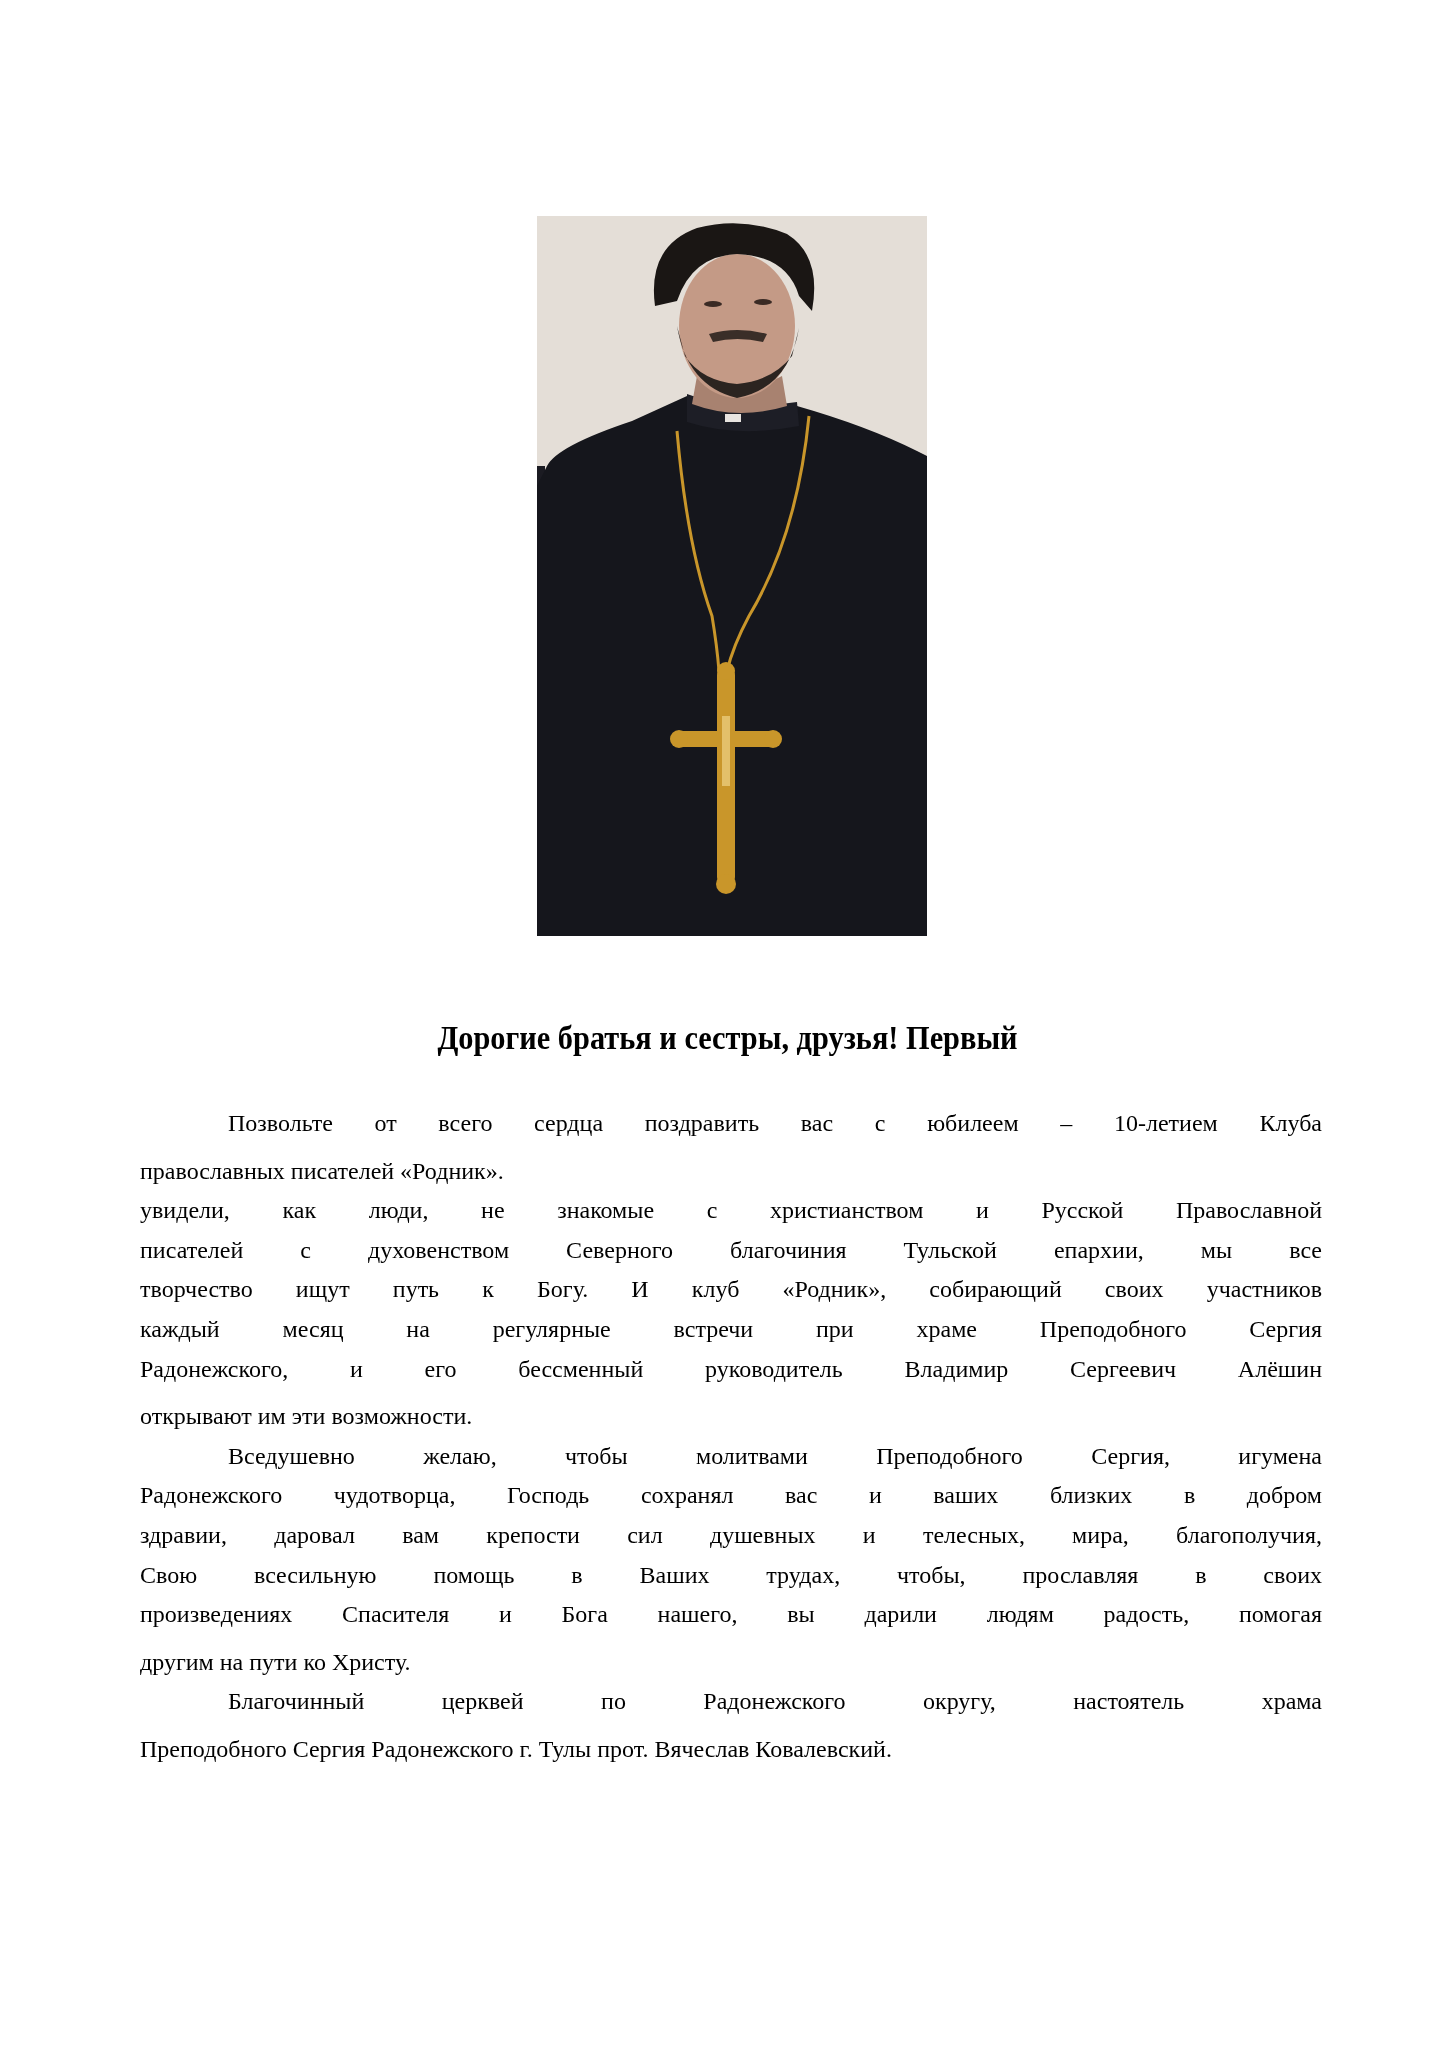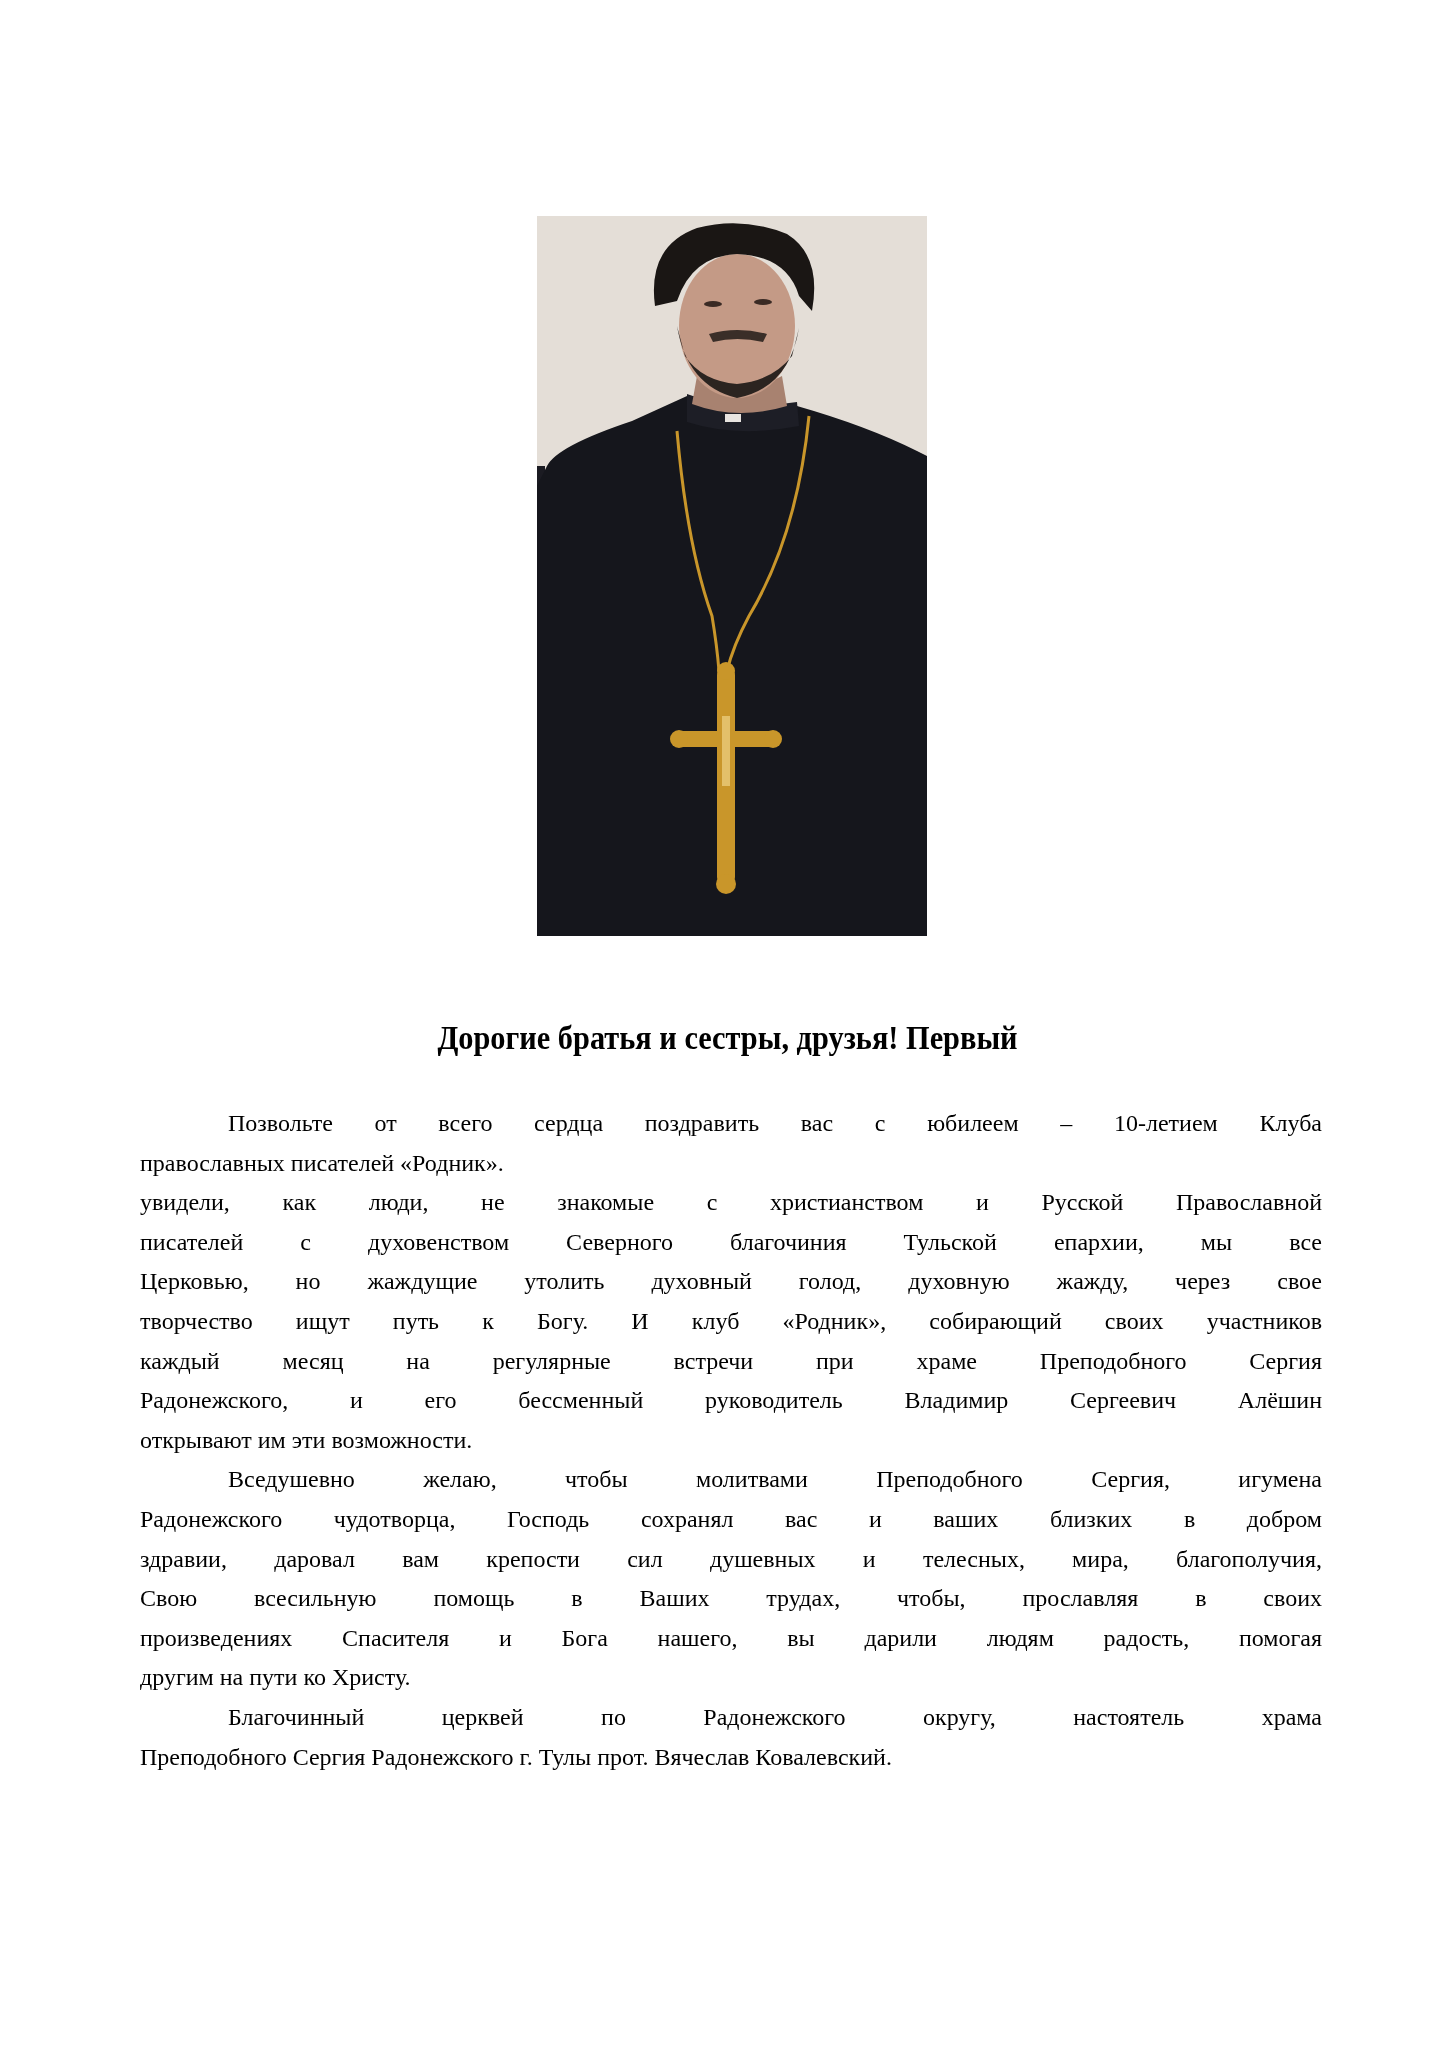--- a/index.html
+++ b/index.html
@@ -11,21 +11,21 @@
            background: #e4ded7; overflow: hidden; }
   .photo svg { display: block; width: 100%; height: 100%; }
 
   .heading { position: absolute; left: 0; width: 1455px; top: 1018px; text-align: center;
              font-weight: bold; font-size: 33px; line-height: 40px; letter-spacing: 0px;
              transform: scaleX(0.92); transform-origin: center; }
 
   .body { position: absolute; left: 140px; top: 1104px; width: 1182px;
           font-size: 24px; line-height: 39.6px; text-align: justify; }
   .line { display: block; text-align: justify; text-align-last: justify; white-space: nowrap; height: 39.6px; }
-  .line.last { text-align-last: left; }
+  .line.last { text-align-last: left; margin-top: 8px; }
   .line.indent { padding-left: 88px; }
 </style>
 </head>
 <body>
 
 <div class="page">
 
   <div class="photo" title="Portrait of an Orthodox priest in a black cassock wearing a gold pectoral cross">
     <svg viewBox="0 0 390 720" xmlns="http://www.w3.org/2000/svg">
       <rect x="0" y="0" width="390" height="720" fill="#e4ded7"></rect>
@@ -68,21 +68,20 @@
   <div class="heading">Дорогие братья и сестры, друзья! Первый</div>
 
   <div class="body">
     <div>
       <span class="line indent">Позвольте от всего сердца поздравить вас с юбилеем – 10-летием Клуба</span>
       <span class="line last">православных писателей «Родник».</span>
     </div>
     <div>
       <span class="line">увидели, как люди, не знакомые с христианством и Русской Православной</span>
       <span class="line">писателей с духовенством Северного благочиния Тульской епархии, мы все</span>
-      <span class="line">Церковью, но жаждущие утолить духовный голод, духовную жажду, через свое</span>
       <span class="line">творчество ищут путь к Богу. И клуб «Родник», собирающий своих участников</span>
       <span class="line">каждый месяц на регулярные встречи при храме Преподобного Сергия</span>
       <span class="line">Радонежского, и его бессменный руководитель Владимир Сергеевич Алёшин</span>
       <span class="line last">открывают им эти возможности.</span>
     </div>
     <div>
       <span class="line indent">Вседушевно желаю, чтобы молитвами Преподобного Сергия, игумена</span>
       <span class="line">Радонежского чудотворца, Господь сохранял вас и ваших близких в добром</span>
       <span class="line">здравии, даровал вам крепости сил душевных и телесных, мира, благополучия,</span>
       <span class="line">Свою всесильную помощь в Ваших трудах, чтобы, прославляя в своих</span>

